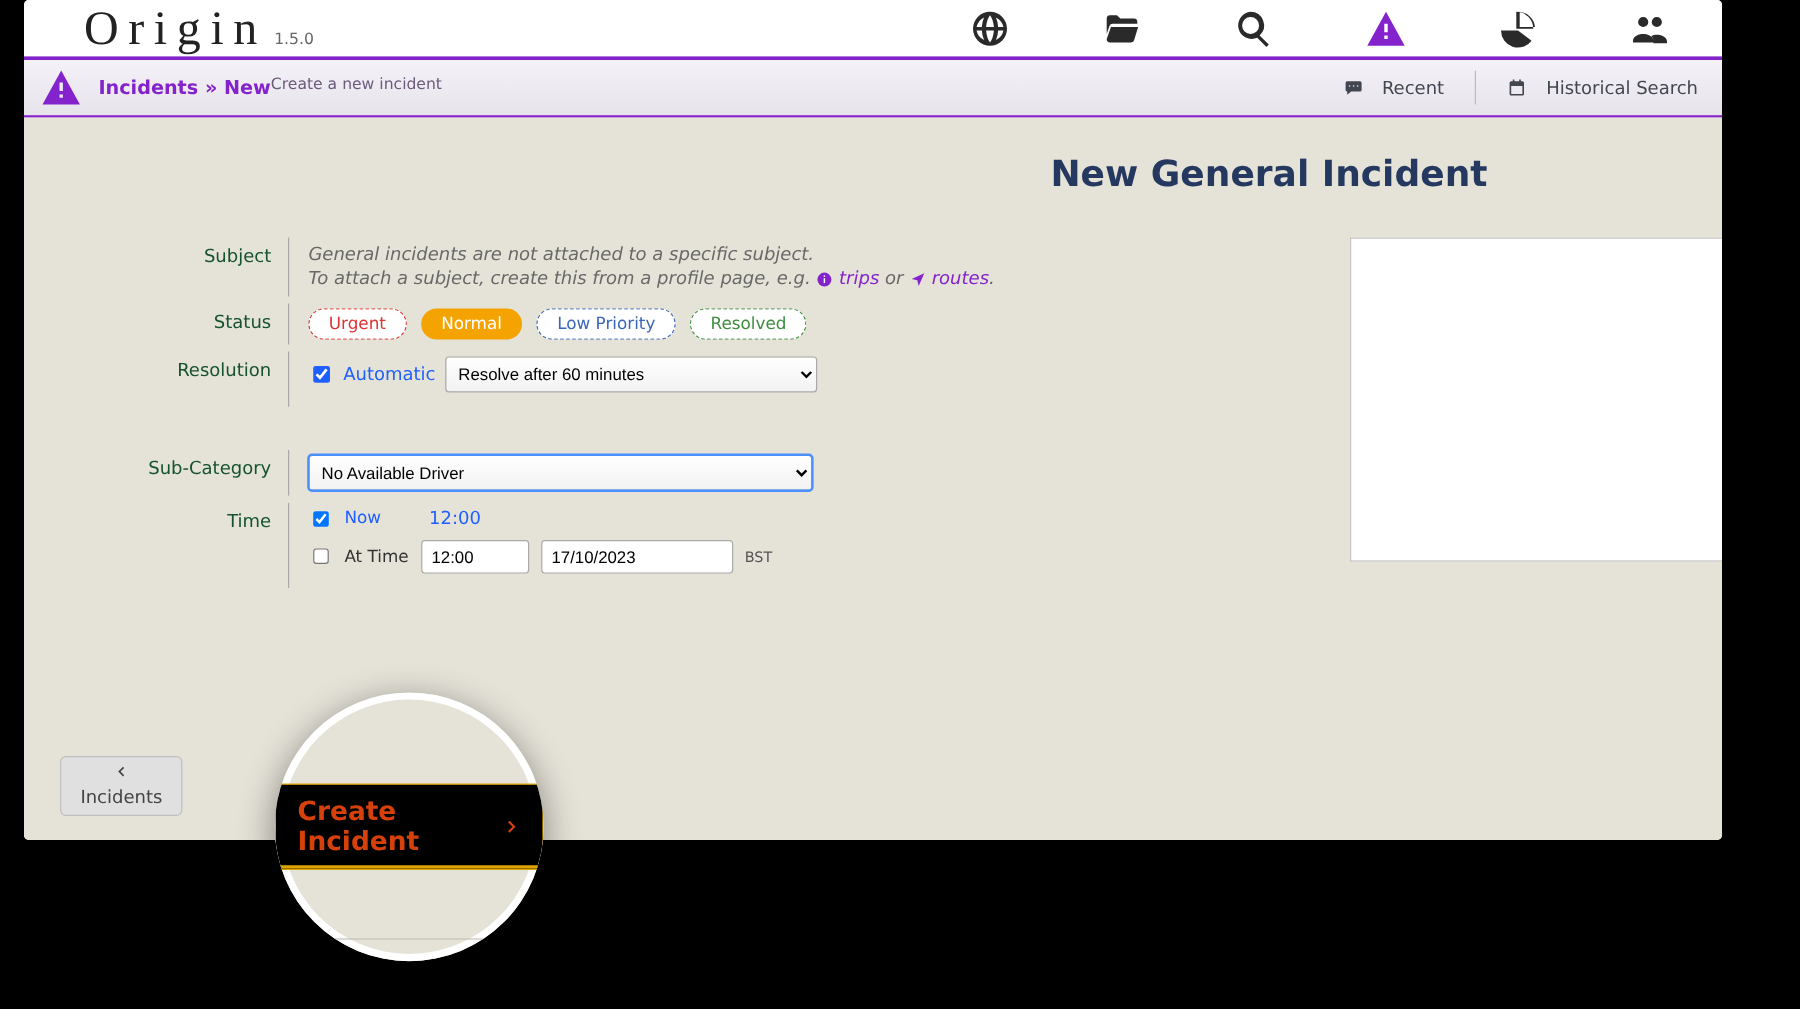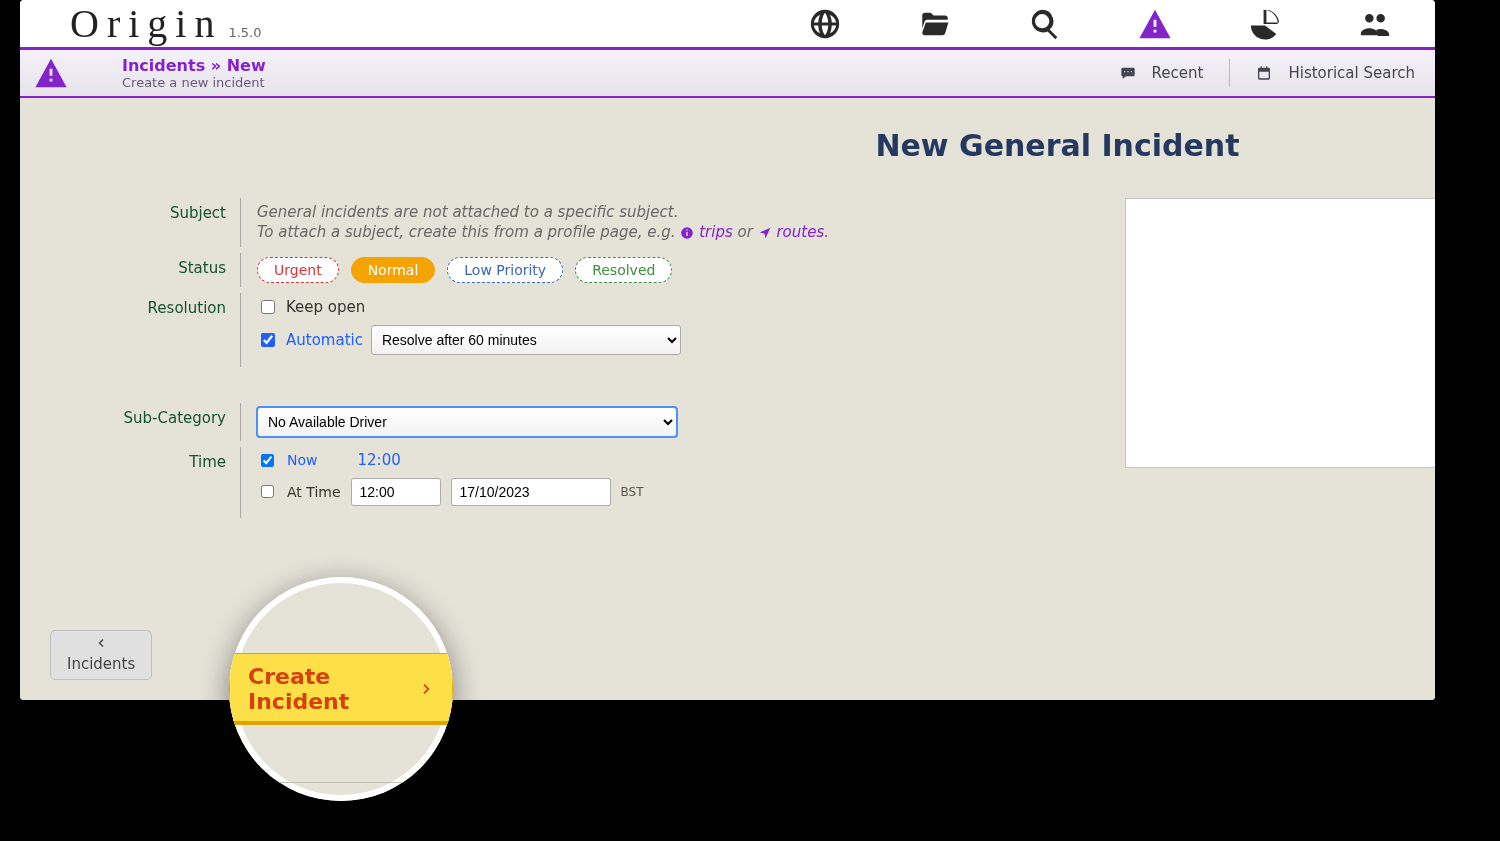--- a/index.html
+++ b/index.html
@@ -70,21 +70,21 @@
     height:48px;
     background: linear-gradient(#f5f1f8, #e7e3eb);
     border-bottom: 2px solid var(--purple);
     display:flex;
     align-items:center;
     padding-left:14px;
     padding-right:20px;
   }
   .crumbbar .warn-ico { width:34px; height:34px; margin-right:14px; display:flex; align-items:center; justify-content:center;}
   .crumbbar .warn-ico svg { width:34px; height:34px; fill:var(--purple); }
-  .crumbtext { display:flex; flex-direction:column; line-height:1.2;margin-left:40px;}
+  .crumbtext { display:flex; flex-direction:row; line-height:1.2;}
   .crumb-main { color:var(--purple); font-weight:700; font-size:16px; }
   .crumb-sub { color:#6b5a7a; font-size:13px; }
   .crumbbar .right-links { margin-left:auto; display:flex; align-items:center; gap:26px; color:#424650;}
   .right-links .sep { width:1px; height:28px; background:#bbb;}
   .rlink { display:flex; align-items:center; gap:16px; font-size:15px; cursor:pointer; }
   .rlink svg { width:16px; height:16px; fill:#424650; }
 
   
   .main {
     flex:1;
@@ -206,21 +206,21 @@
     box-shadow: 0 8px 30px rgba(0,0,0,0.45), inset 0 0 0 6px #fff;
     overflow:hidden;
     display:flex;
     align-items:center;
     justify-content:center;
   }
   .magnifier .create-btn {
     display:flex;
     align-items:center;
     gap:12px;
-    background:#fde047;
+    background:#000000;
     border:1px solid #e0a400;
     box-shadow: inset 0 -3px 0 #e0a400;
     color:#d6400a;
     font-size:22px;
     font-weight:600;
     padding:10px 18px;
     border-radius:3px;
     cursor:pointer;
   }
   .magnifier .create-btn svg { width:18px; height:18px; fill:#d6400a;}
@@ -335,24 +335,20 @@
             <div class="badge normal">Normal</div>
             <div class="badge low">Low Priority</div>
             <div class="badge resolved">Resolved</div>
           </div>
         </div>
       </div>
 
       <div class="row">
         <div class="label-col">Resolution</div>
         <div class="field-col">
-          <div class="check-row">
-            <input type="checkbox" style="">
-            <span>Keep open</span>
-          </div>
           <div class="check-row active">
             <input type="checkbox" checked="" style="">
             <span style="color:#1e5fff;">Automatic</span>
             <select>
               <option>Resolve after 60 minutes</option>
             </select>
           </div>
         </div>
       </div>
 

